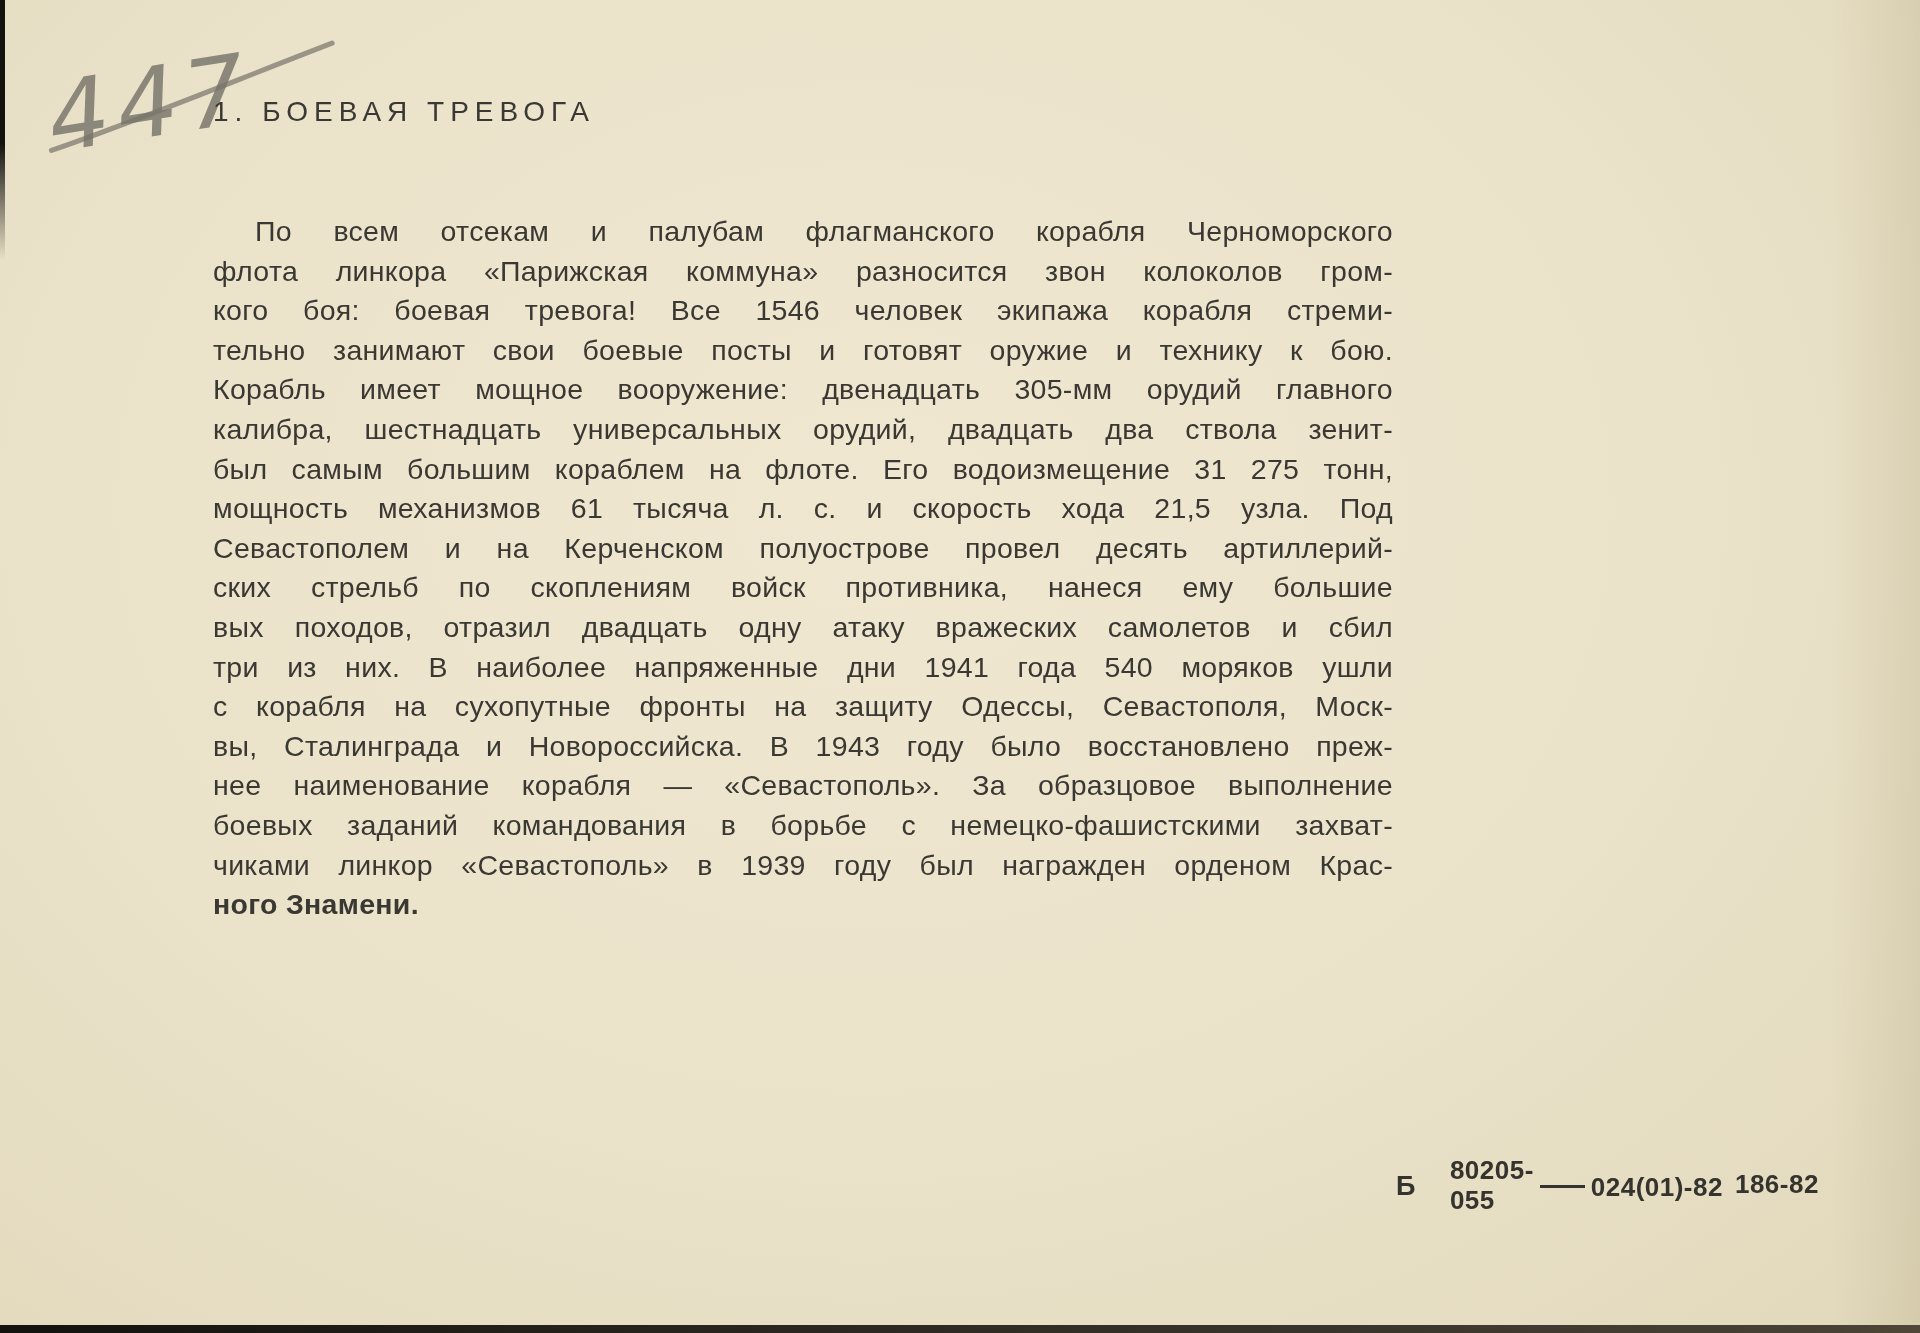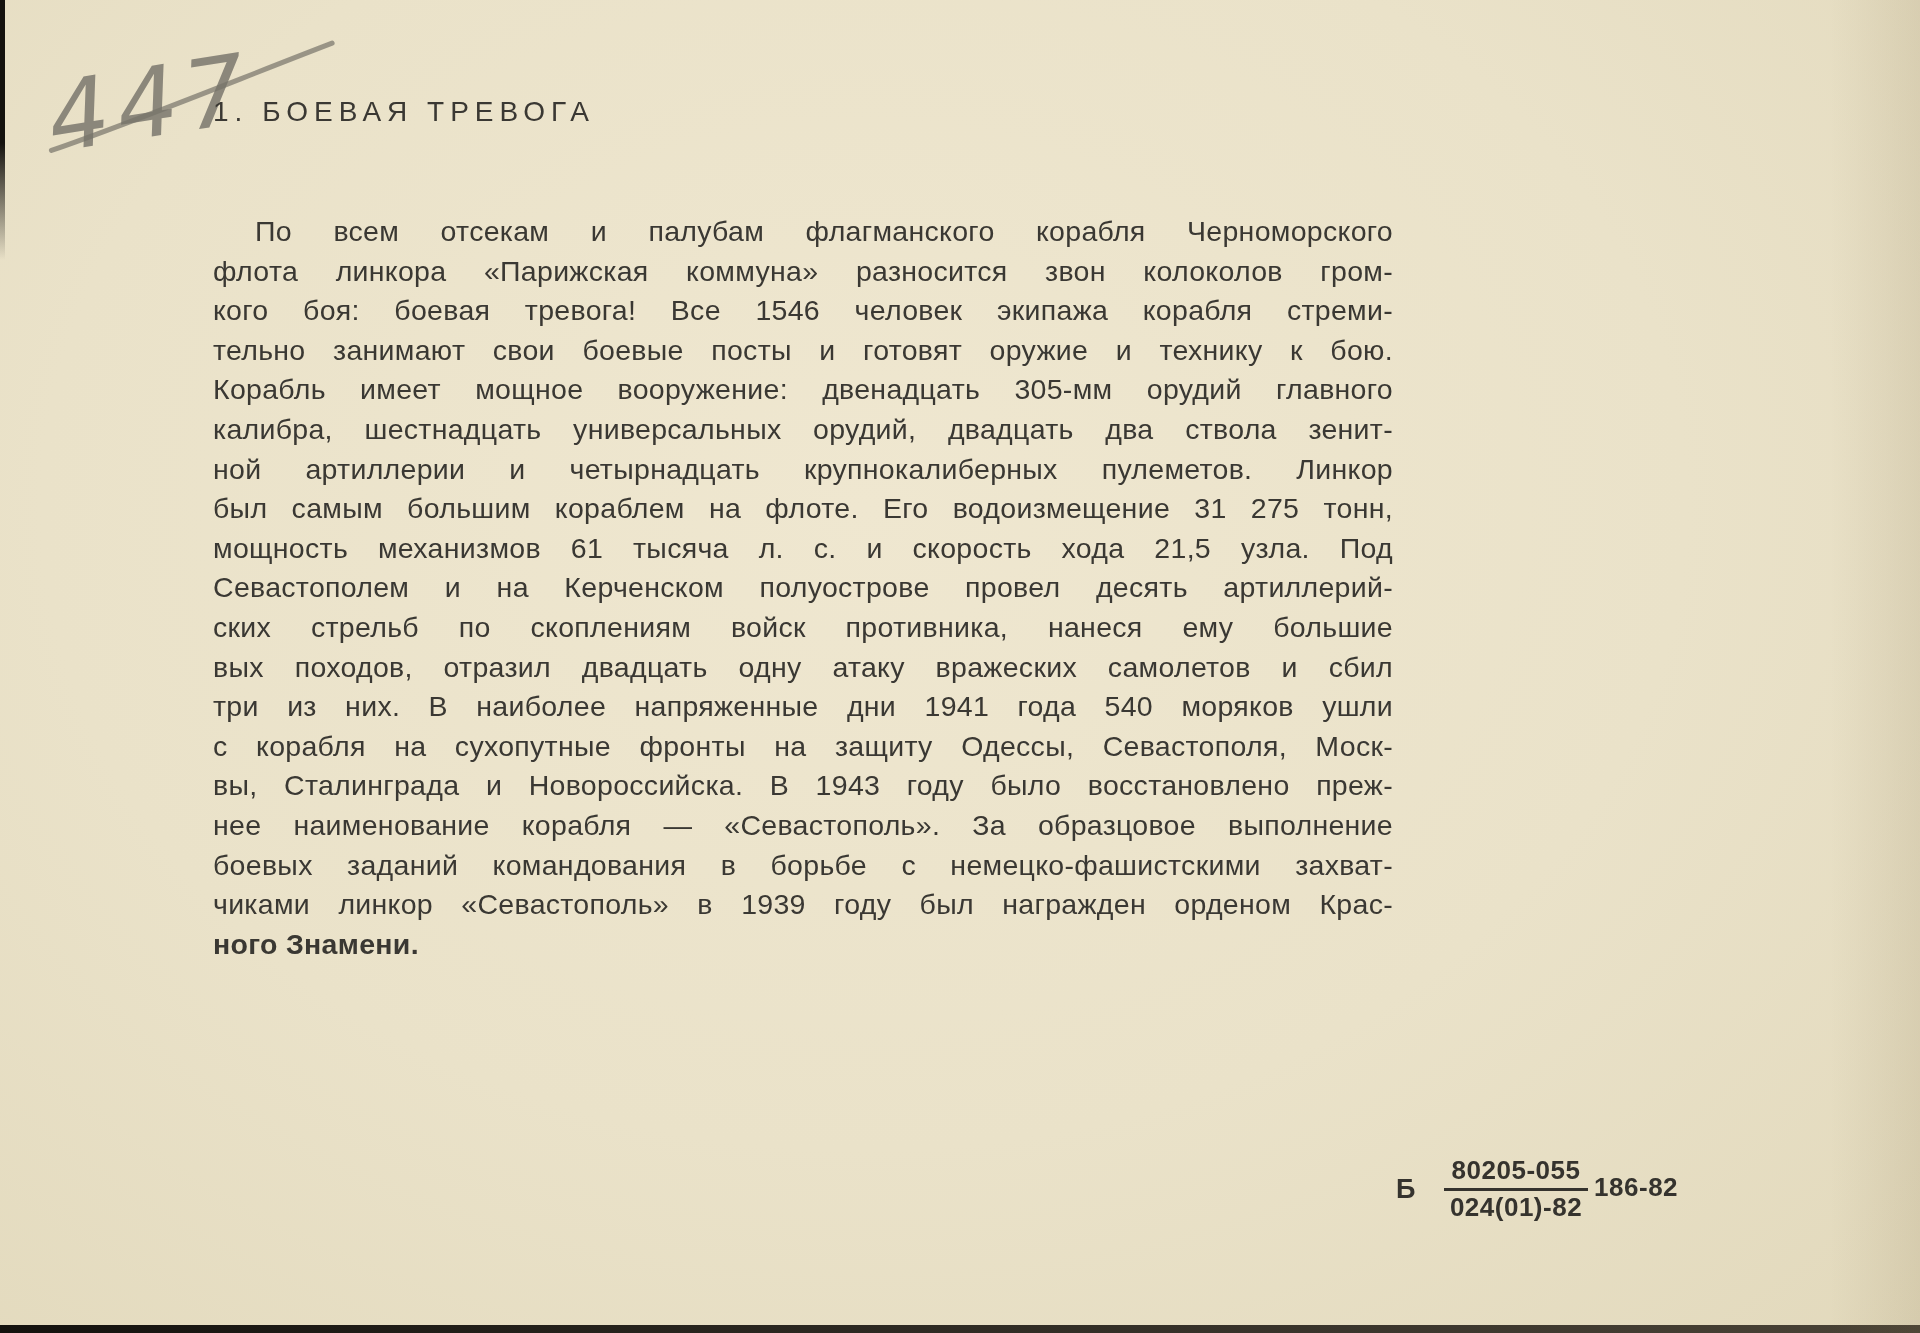--- a/index.html
+++ b/index.html
@@ -48,21 +48,21 @@
     font-size:23px;line-height:30.3px;letter-spacing:1px;word-spacing:.45em;
     color:#3a3833;
   }
   
   .catalog{
     position:absolute;left:1396px;top:1156px;
     display:flex;align-items:center;
     font-weight:bold;font-size:26px;letter-spacing:.5px;color:#35332e;
   }
   .catalog .series{margin-right:28px;font-size:27px;}
-  .fraction{display:flex;flex-direction:column;align-items:center;line-height:1.15;}
+  .fraction{display:flex;flex-direction:row;align-items:center;line-height:1.15;}
   .fraction .num{padding:0 6px 2px 6px;}
   .fraction .bar{width:100%;height:3px;background:#35332e;}
   .fraction .den{padding:2px 6px 0 6px;}
   .catalog .suffix{margin-left:6px;position:relative;top:-2px;}
 </style>
 </head>
 <body>
 
 <div class="page">
 
@@ -79,21 +79,20 @@
 
   <div class="title">1. БОЕВАЯ ТРЕВОГА</div>
 
   <div class="body-text">
     <div class="body-line first">По всем отсекам и палубам флагманского корабля Черноморского</div>
     <div class="body-line">флота линкора «Парижская коммуна» разносится звон колоколов гром-</div>
     <div class="body-line">кого боя: боевая тревога! Все 1546 человек экипажа корабля стреми-</div>
     <div class="body-line">тельно занимают свои боевые посты и готовят оружие и технику к бою.</div>
     <div class="body-line">Корабль имеет мощное вооружение: двенадцать 305-мм орудий главного</div>
     <div class="body-line">калибра, шестнадцать универсальных орудий, двадцать два ствола зенит-</div>
-    <div class="body-line">ной артиллерии и четырнадцать крупнокалиберных пулеметов. Линкор</div>
     <div class="body-line">был самым большим кораблем на флоте. Его водоизмещение 31 275 тонн,</div>
     <div class="body-line">мощность механизмов 61 тысяча л. с. и скорость хода 21,5 узла. Под</div>
     <div class="body-line">Севастополем и на Керченском полуострове провел десять артиллерий-</div>
     <div class="body-line">ских стрельб по скоплениям войск противника, нанеся ему большие</div>
     <div class="body-line">вых походов, отразил двадцать одну атаку вражеских самолетов и сбил</div>
     <div class="body-line">три из них. В наиболее напряженные дни 1941 года 540 моряков ушли</div>
     <div class="body-line">с корабля на сухопутные фронты на защиту Одессы, Севастополя, Моск-</div>
     <div class="body-line">вы, Сталинграда и Новороссийска. В 1943 году было восстановлено преж-</div>
     <div class="body-line">нее наименование корабля — «Севастополь». За образцовое выполнение</div>
     <div class="body-line">боевых заданий командования в борьбе с немецко-фашистскими захват-</div>

